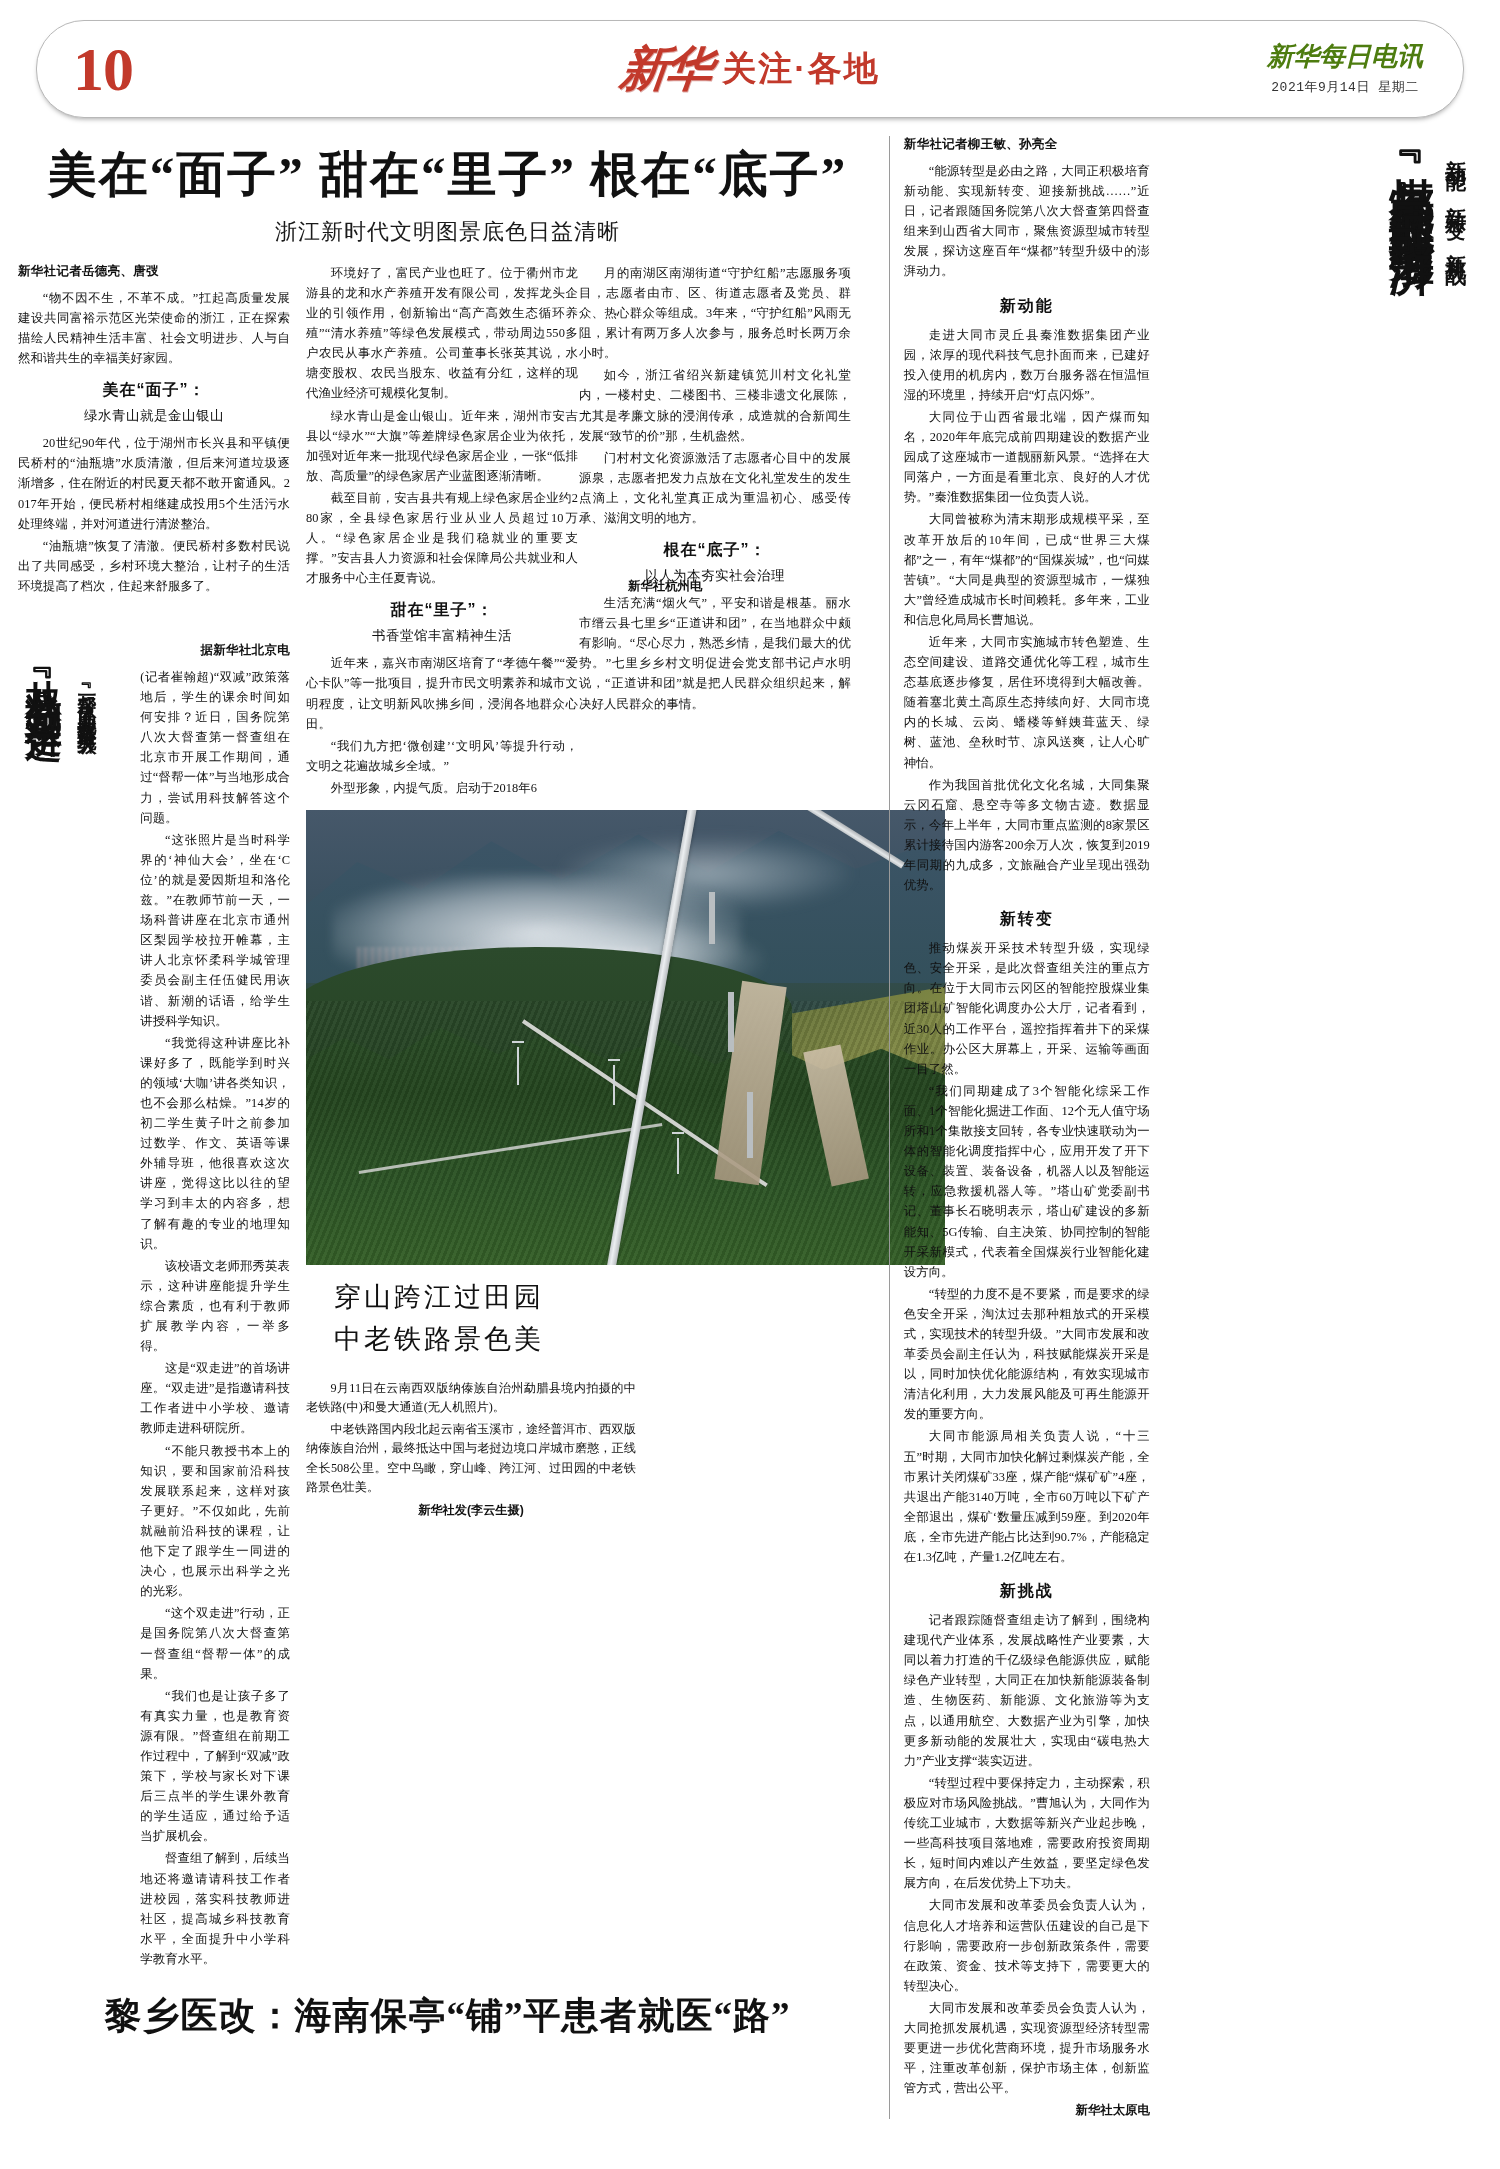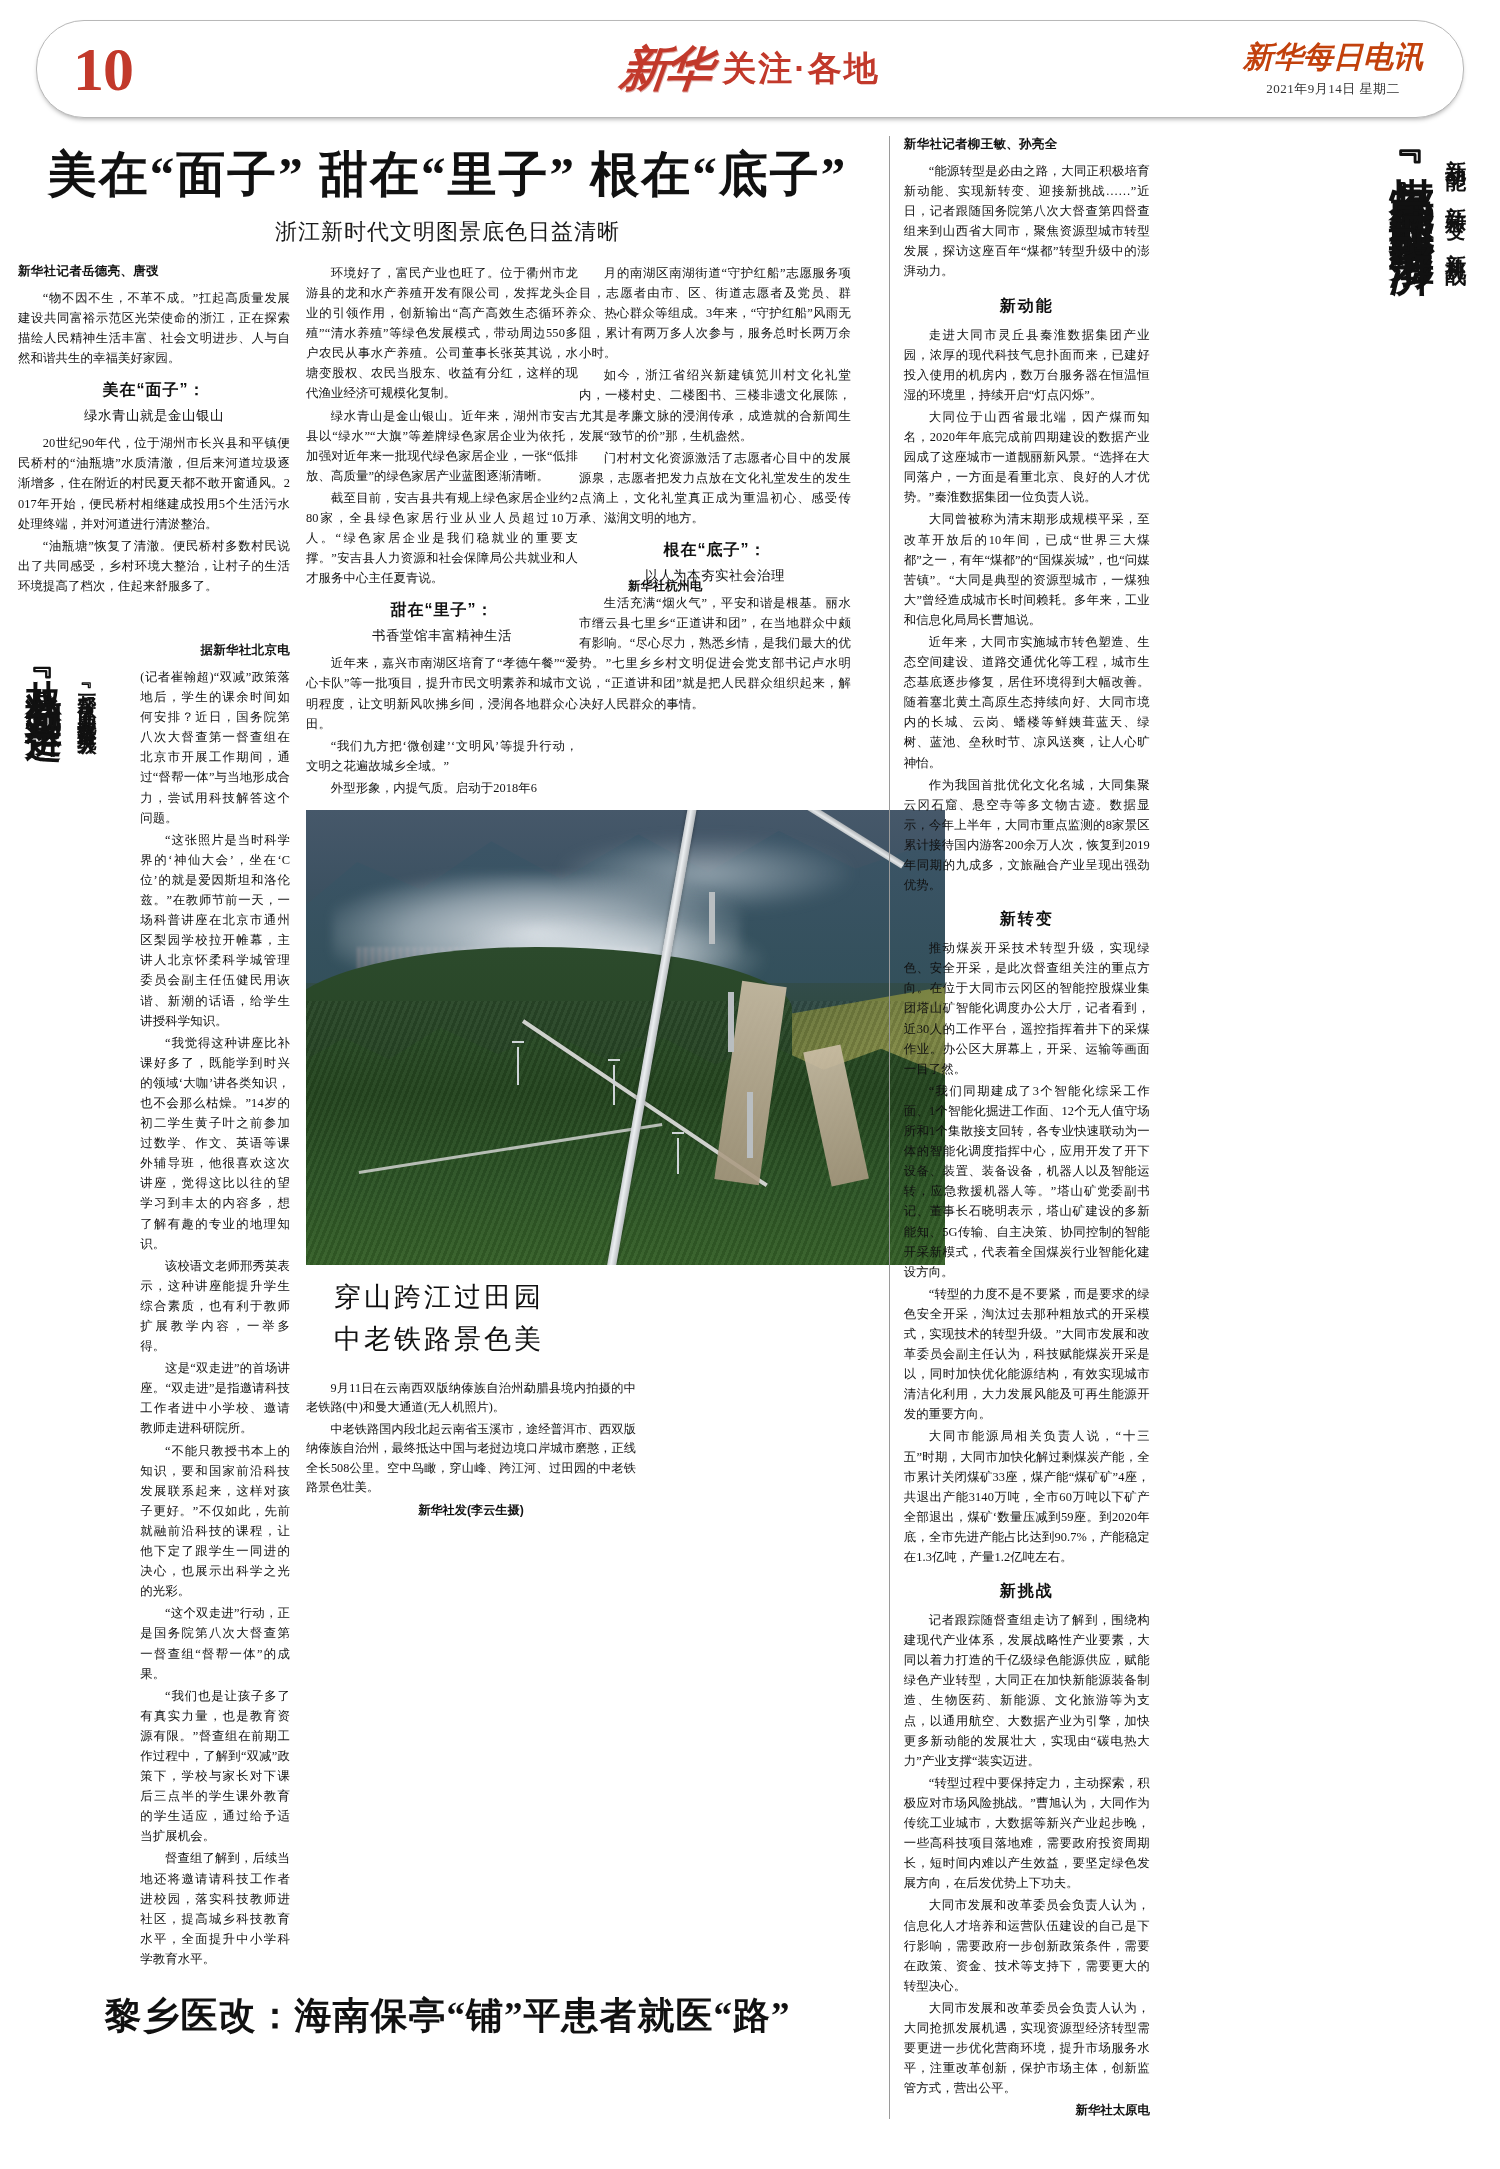--- a/index.html
+++ b/index.html
@@ -45,28 +45,28 @@
   .masthead-section {
     font-size:34px; font-weight:700; color:#c2392b;
     font-family:"Liberation Sans", sans-serif;
     letter-spacing:2px;
   }
   .masthead-right {
     position:absolute; right:40px; top:50%; transform:translateY(-50%);
     text-align:center;
   }
   .paper-name {
-    font-size:30px; font-weight:700; color:#c2410c;
+    font-size:26px; font-weight:700; color:#4d7c0f;
     font-family:"DejaVu Serif", serif;
     letter-spacing:0px; line-height:1.1;
     font-style:italic;
   }
   .paper-date {
     font-size:13px; color:#333; margin-top:7px;
-    font-family:Liberation Serif, serif; letter-spacing:.5px;
+    font-family:Liberation Mono, monospace; letter-spacing:.5px;
   }
 
   
   .body-area { display:flex; margin-top:18px; gap:0; }
   .left-zone  { width:866px; position:relative; }
   .right-zone { width:598px; position:relative; padding-left:14px; border-left:1px solid #9a9a9a; margin-left:12px;}
 
   
   .hl-main {
     text-align:center;

